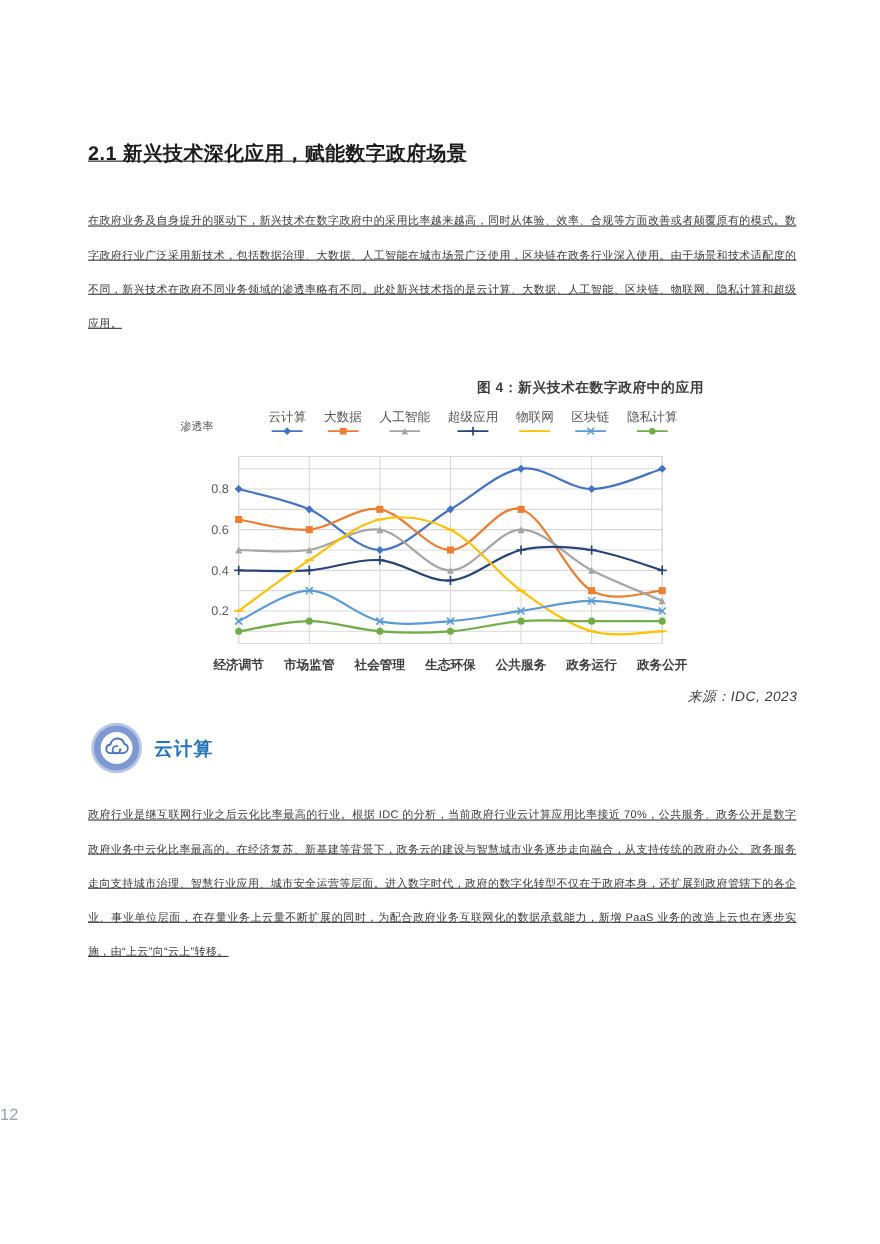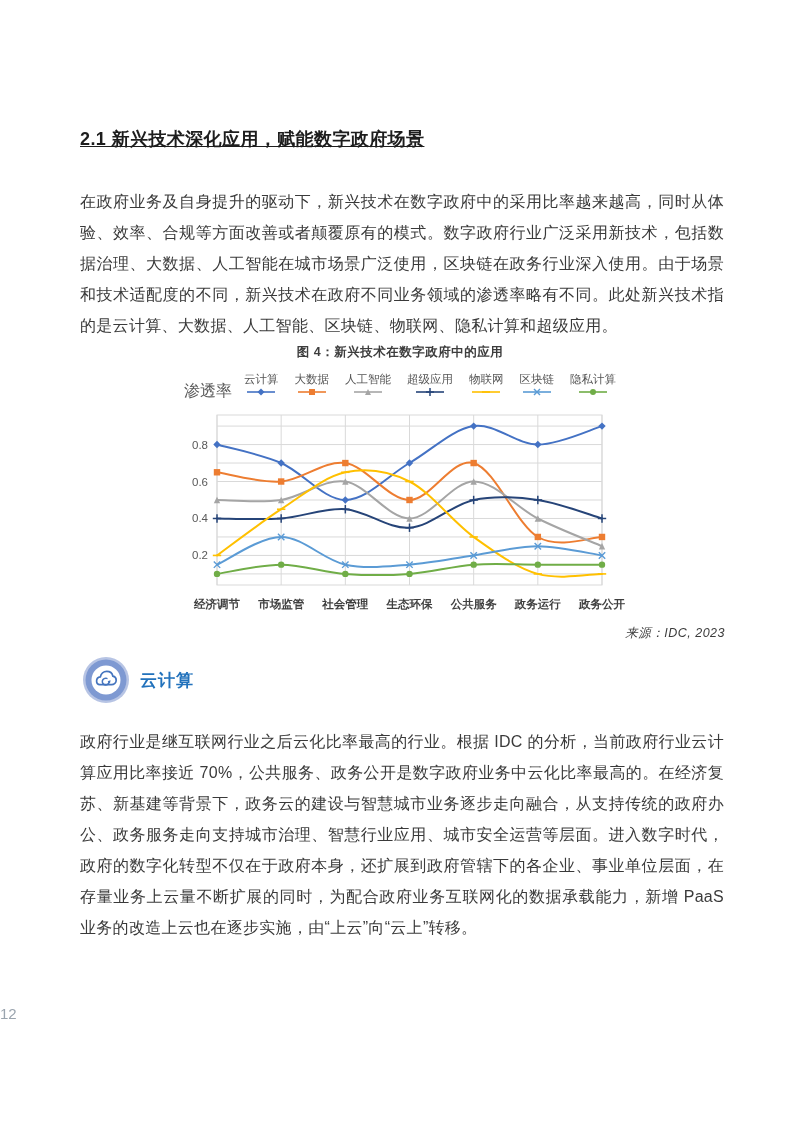--- a/index.html
+++ b/index.html
@@ -7,32 +7,32 @@
     width:800px; height:1131px; position:relative; background:#ffffff;
     font-family:"Liberation Sans","DejaVu Sans",sans-serif; color:#383838;
     overflow:hidden;
   }
   .heading {
     position:absolute; left:80px; top:127px; width:660px;
     font-size:18px; font-weight:bold; color:#1d1d1d; letter-spacing:0.4px;text-decoration:underline;
   }
   .para {
     position:absolute; left:80px; width:644px;
-    font-size:16px; line-height:31px; color:#3a3a3a;
-    text-align:justify; letter-spacing:0.3px;
+    font-size:10px; line-height:31px; color:#3a3a3a;
+    text-align:justify; letter-spacing:0.3px;text-decoration:underline;
   }
   #para1 { top:186px; }
   #para2 { top:726px; }
 
   .chart-block { position:absolute; left:160px; top:344px; width:480px; }
-  .fig-title { text-align:center; font-size:12.5px; font-weight:bold; color:#3d3d3d; letter-spacing:0.5px; }
+  .fig-title { text-align:right; font-size:12.5px; font-weight:bold; color:#3d3d3d; letter-spacing:0.5px; }
   .legend-row { display:flex; justify-content:flex-start; padding-left:84px; gap:16px; margin-top:11px; }
   .legend-item { display:flex; flex-direction:column; align-items:center; }
   .legend-label { font-size:11.5px; color:#555; white-space:nowrap; }
-  .ylabel { position:absolute; left:24px; top:37px; font-size:16px; color:#595959; }
+  .ylabel { position:absolute; left:4px; top:37px; font-size:10px; color:#595959; }
   #plot-svg { display:block; margin-top:10px; }
 
   .source-line {
     position:absolute; left:80px; top:625px; width:645px;
     text-align:right; font-size:12.5px; color:#3c3c3c; letter-spacing:0.5px;font-style:italic;
   }
 
   .section-header { position:absolute; left:82px; top:655px; height:50px; display:flex; align-items:center; }
   .section-icon { width:48px; height:48px; }
   .section-label { margin-left:10px; font-size:17px; font-weight:bold; color:#2272BC; letter-spacing:1px; }

